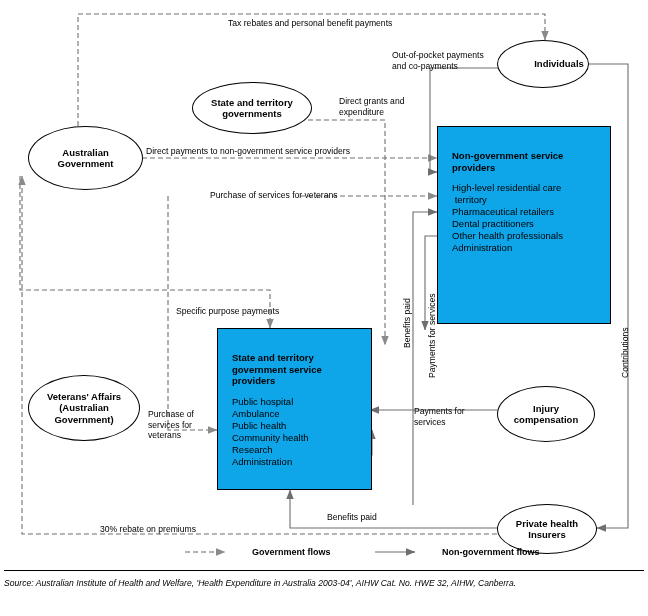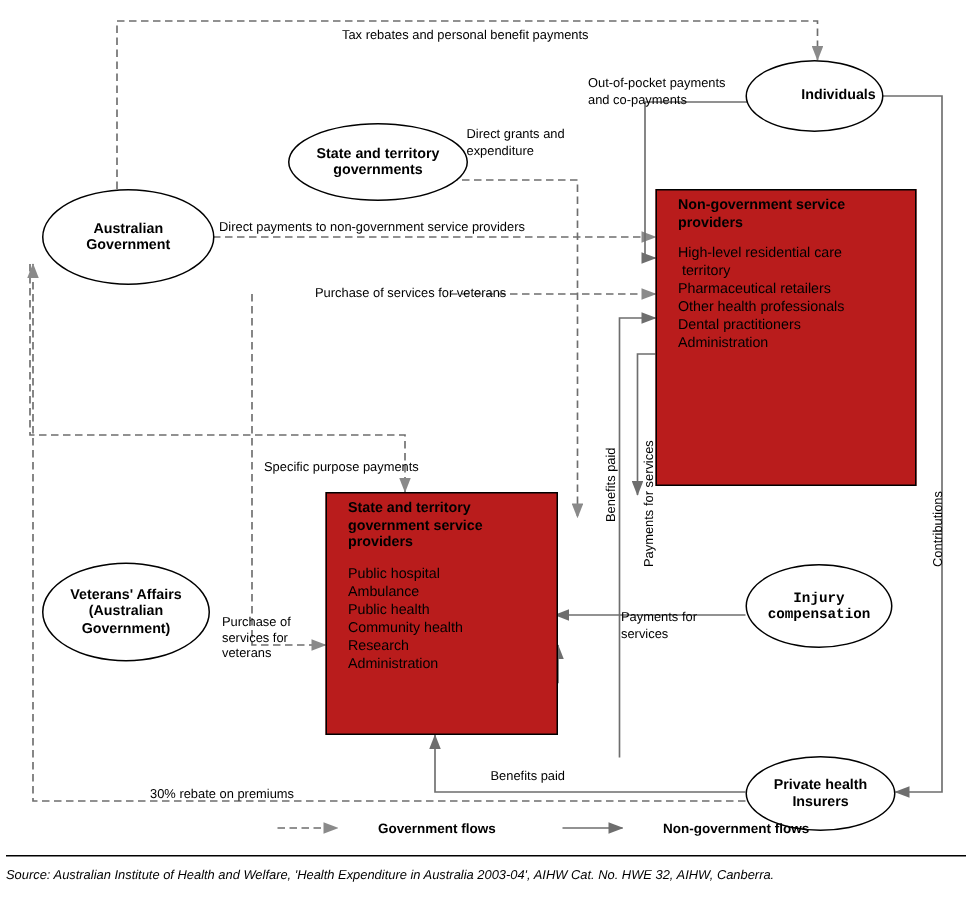--- a/index.html
+++ b/index.html
@@ -34,24 +34,24 @@
     align-items: center;
     justify-content: center;
     text-align: center;
     font-size: 9.5px;
     font-weight: bold;
     line-height: 11.5px;
     background: #fff;
   }
   .boxnode {
     border: 1.4px solid #000;
-    background: #b91c1c;
+    background: #0ea5e9;
     font-size: 9.5px;
     line-height: 12px;
-    padding: 4px 10px 8px 14px;
+    padding: 23px 10px 8px 14px;
   }
   .boxnode .title {
     font-weight: bold;
     margin-bottom: 9px;
     line-height: 11.5px;
   }
   .boxnode ul {
     list-style: none;
     margin: 0;
     padding: 0;
@@ -161,39 +161,39 @@
   <div class="node ellipse" style="left:497px; top:40px; width:92px; height:48px;">
     <span style="white-space:pre-line;padding-left:32px;">Individuals</span>
   </div>
 
   <div class="node ellipse" style="left:28px; top:375px; width:112px; height:66px;">
     <span style="white-space:pre-line;">Veterans' Affairs
 (Australian
 Government)</span>
   </div>
 
-  <div class="node ellipse" style="left:497px; top:376px; width:98px; height:56px;font-family:Liberation Mono, monospace;">
+  <div class="node ellipse" style="left:497px; top:386px; width:98px; height:56px;">
     <span style="white-space:pre-line;">Injury
 compensation</span>
   </div>
 
   <div class="node ellipse" style="left:497px; top:504px; width:100px; height:50px;">
     <span style="white-space:pre-line;">Private health
 Insurers</span>
   </div>
 
   <div class="node boxnode" style="left:437px; top:126px; width:174px; height:198px;">
     <div class="title" style="white-space:pre-line;">Non-government service
 providers</div>
     <ul>
       <li>High-level residential care</li>
       <li> territory</li>
       <li>Pharmaceutical retailers</li>
+      <li>Dental practitioners</li>
       <li>Other health professionals</li>
-      <li>Dental practitioners</li>
       <li>Administration</li>
     </ul>
   </div>
 
   <div class="node boxnode" style="left:217px; top:328px; width:155px; height:162px;">
     <div class="title" style="white-space:pre-line;">State and territory
 government service
 providers</div>
     <ul>
       <li>Public hospital</li>
@@ -203,21 +203,21 @@
       <li>Research</li>
       <li>Administration</li>
     </ul>
   </div>
 
   <div class="label" style="left:228px; top:18px;">Tax rebates and personal benefit payments</div>
 
   <div class="label" style="left:392px; top:50px; white-space:pre-line; text-align:left;">Out-of-pocket payments
 and co-payments</div>
 
-  <div class="label" style="left:311px; top:84px; white-space:pre-line;">Direct grants and
+  <div class="label" style="left:311px; top:96px; white-space:pre-line;padding-left:28px;">Direct grants and
 expenditure</div>
 
   <div class="label" style="left:146px; top:146px;">Direct payments to non-government service providers</div>
 
   <div class="label" style="left:210px; top:190px;">Purchase of services for veterans</div>
 
   <div class="label" style="left:176px; top:272px;margin-top:34px;">Specific purpose payments</div>
 
   <div class="label vert" style="left:402px; top:348px;">Benefits paid</div>
 

